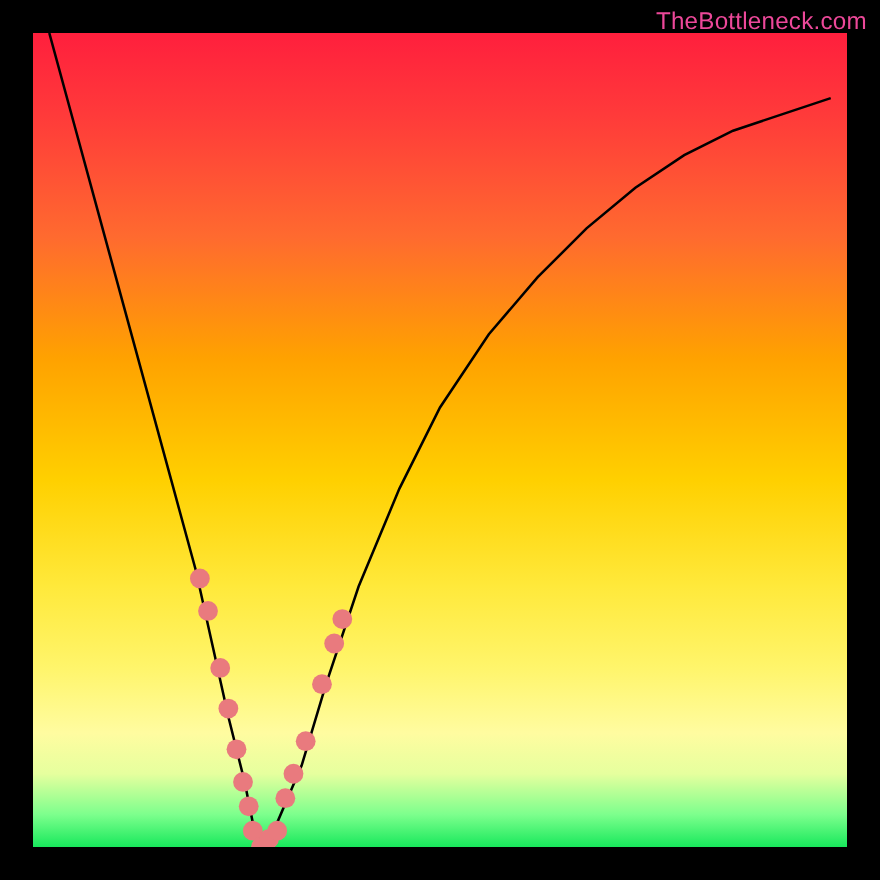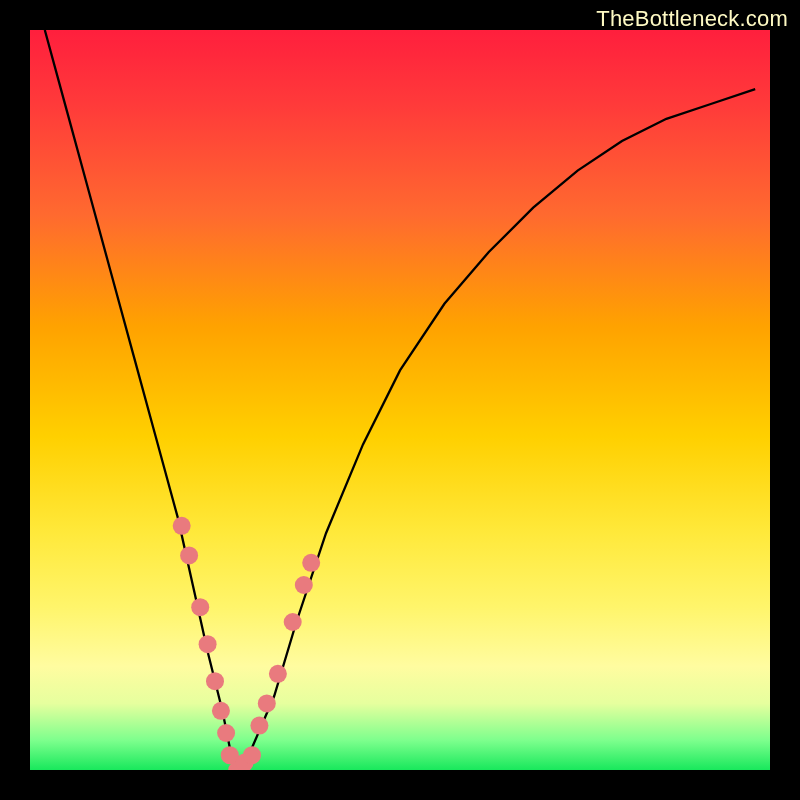--- a/index.html
+++ b/index.html
@@ -35,21 +35,21 @@
       #fffca0 86%,
       #e6ff9e 91%,
       #7dff8d 96%,
       #18e85c 100%
     );
   }
   .watermark {
     position: absolute;
     top: 6px;
     right: 12px;
-    color: #fef9c3;
+    color: #ec4899;
     font-size: 22px;
     letter-spacing: 0.2px;
     user-select: none;
   }
   svg.curve {
     position: absolute;
     inset: 0;
     width: 100%;
     height: 100%;
   }

